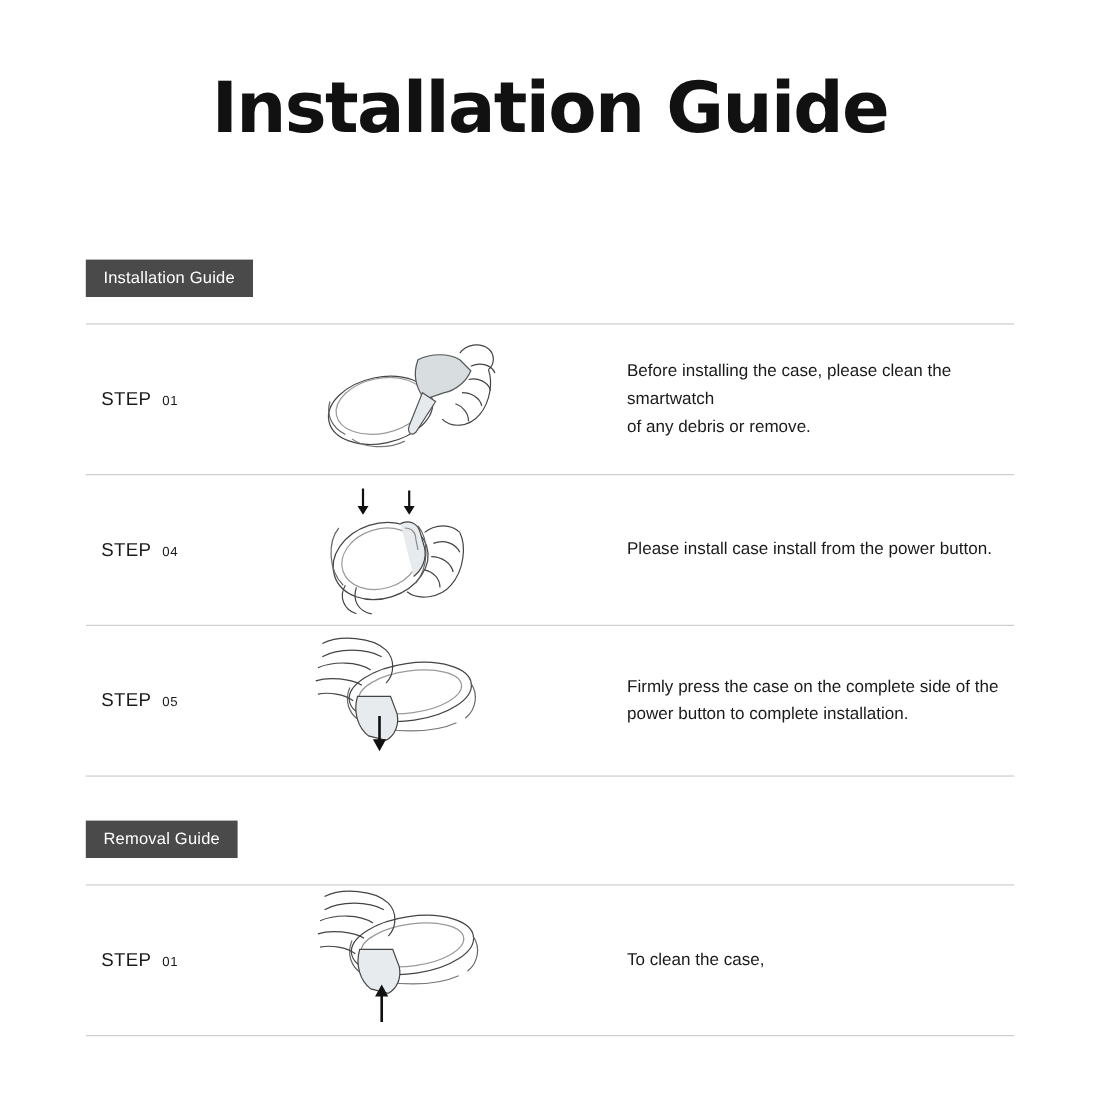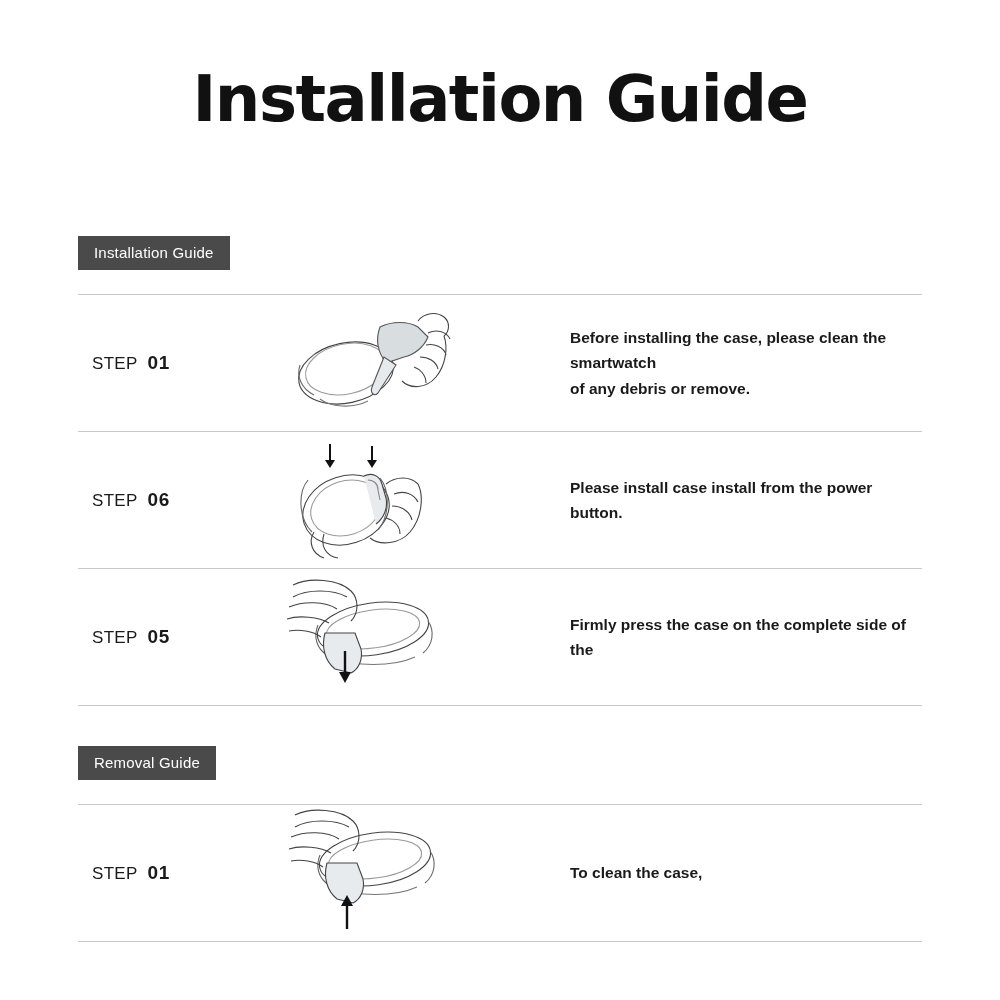--- a/index.html
+++ b/index.html
@@ -62,42 +62,42 @@
   .step-label {
     width: 160px;
     flex: 0 0 160px;
     font-size: 17px;
     color: #1a1a1a;
     padding-left: 14px;
     box-sizing: border-box;
     letter-spacing: 0.3px;
   }
   .step-label .num {
-    font-weight: bold;
+    font-weight: normal;
     margin-left: 10px;
-    font-size: 19px;
+    font-size: 12px;
     letter-spacing: 0.5px;
     text-align: center;
   }
   .illus {
     flex: 0 0 260px;
     width: 260px;
     height: 137px;
     display: flex;
     align-items: center;
     justify-content: center;
   }
   .desc {
     flex: 1;
     padding-left: 72px;
     font-size: 15.5px;
     line-height: 1.62;
     color: #1a1a1a;
   }
-  .desc .line { display: block; font-weight: bold; }
+  .desc .line { display: block; }
   svg { display: block; }
 </style>
 </head>
 <body>
 
 <div class="page">
 
   <h1 class="page-title">Installation Guide</h1>
 
   <div class="badge-wrap" id="install-badge-wrap">
@@ -128,21 +128,21 @@
         </svg>
       </div>
       <div class="desc">
         <span class="line">Before installing the case, please clean the smartwatch</span>
         <span class="line">of any debris or remove.</span>
       </div>
     </div>
 
     <div class="row">
       <div class="step-label">
-        <span>STEP</span><span class="num">06</span>
+        <span>STEP</span><span class="num">04</span>
       </div>
       <div class="illus">
         <svg width="200" height="128" viewBox="0 0 200 128" fill="none" stroke="#444" stroke-width="1.1">
           <g stroke="#111" stroke-width="2">
             <line x1="62" y1="8" x2="62" y2="30"></line>
             <path d="M57 24 L62 32 L67 24 Z" fill="#111" stroke="none"></path>
             <line x1="104" y1="10" x2="104" y2="30"></line>
             <path d="M99 24 L104 32 L109 24 Z" fill="#111" stroke="none"></path>
           </g>
           <ellipse cx="78" cy="74" rx="44" ry="34" transform="rotate(-18 78 74)"></ellipse>
@@ -183,20 +183,21 @@
           <path d="M26 58 C36 56, 50 58, 58 64" stroke="#444"></path>
           <path d="M30 12 C46 4, 76 6, 88 18 C96 26, 96 40, 88 48" stroke="#444"></path>
           <g stroke="#111" stroke-width="2.4">
             <line x1="82" y1="78" x2="82" y2="106"></line>
             <path d="M76 99 L82 110 L88 99 Z" fill="#111" stroke="none"></path>
           </g>
         </svg>
       </div>
       <div class="desc">
         <span class="line">Firmly press the case on the complete side of the</span>
+        <span class="line">power button to complete installation.</span>
       </div>
     </div>
 
   </div>
 
   <div class="badge-wrap" id="removal-badge-wrap">
     <span class="section-badge">Removal Guide</span>
   </div>
 
   <div class="table" id="removal-table">

